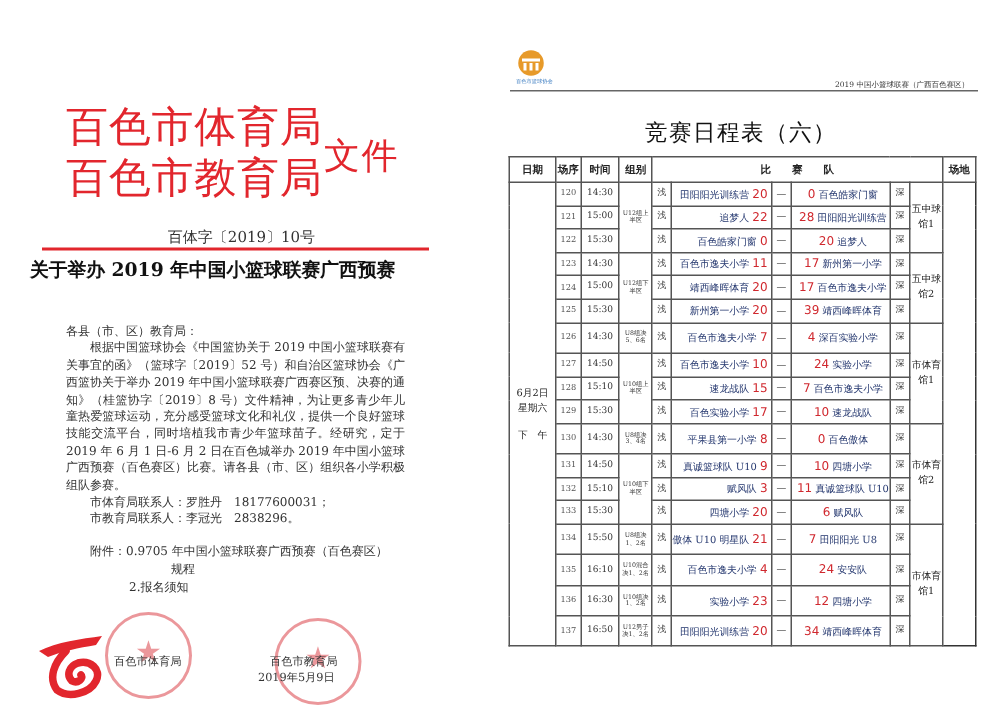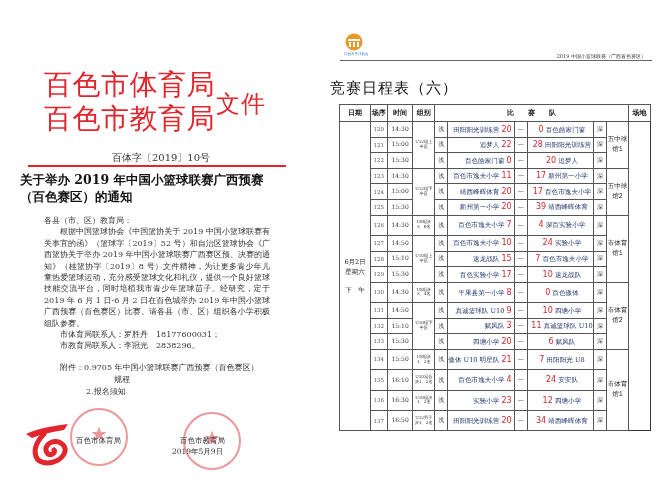--- a/index.html
+++ b/index.html
@@ -27,53 +27,52 @@
   .seal2 { left:183px; top:412px; }
   .seal-text { position:absolute; font-size:7.5px; color:#333; white-space:nowrap; }
   .logo-100 { position:absolute; left:22px; top:420px; width:56px; height:46px; }
 
   
   .schedule { position:absolute; left:330px; top:0; width:328px; height:480px; background:#fff; }
   .sch-logo { position:absolute; left:14px; top:33px; width:20px; height:18px; }
   .sch-logo-text { position:absolute; left:14px; top:52px; font-size:3.5px; color:#3a7bc0; font-family:"DejaVu Sans","Liberation Sans",sans-serif; white-space:nowrap; }
   .sch-header-right { position:absolute; right:12px; top:53px; font-size:5px; color:#333; white-space:nowrap; }
   .sch-rule { position:absolute; left:10px; right:6px; top:60px; height:1px; background:#666; }
-  .sch-title { position:absolute; left:0; width:328px; top:79px; font-size:15px; color:#111; letter-spacing:1px; }
+  .sch-title { position:absolute; left:0; width:328px; top:79px; text-align:center; font-size:15px; color:#111; letter-spacing:1px; }
 
   table.sched { position:absolute; left:9px; top:104px; width:312px; border-collapse:collapse; border:1.5px solid #333; font-size:6.5px; }
   table.sched td, table.sched th { border:0.8px solid #555; text-align:center; vertical-align:middle; padding:0; line-height:1.15; }
   table.sched th { font-weight:bold; font-size:7px; height:17px; color:#222; }
   table.sched tr.r td { height:15.6px; }
   table.sched tr.t td { height:20.4px; }
   .c-date { width:36px; font-size:6.5px; }
   .c-no { width:18px; color:#555; font-size:5.5px; }
   .c-time { width:28px; color:#333; font-size:6px; }
   .c-grp { width:25px; font-size:4.2px; color:#333; }
   .c-light, .c-dark { width:15px; color:#444; font-size:6px; }
   .c-ta { width:66px; text-align:right !important; padding-right:2px !important; color:#23366e; font-size:6.6px; white-space:nowrap; }
   .c-dash { width:15px; color:#444; }
   .c-tb { width:66px; text-align:center; padding-left:3px !important; color:#23366e; font-size:6.6px; white-space:nowrap; }
-  .c-venue { width:26px; font-size:6.5px; line-height:1.5 !important;font-family:Liberation Mono, monospace; }
+  .c-venue { width:26px; font-size:6.5px; line-height:1.5 !important; }
   .score { color:#d0282e; font-size:8px; font-family:"DejaVu Sans","Liberation Sans",sans-serif; }
   .dtext { line-height:1.6; }
 </style>
 </head>
 <body>
 
 <div class="notice">
   <div class="red-head">
     <div>百色市体育局</div>
     <div>百色市教育局</div>
   </div>
   <div class="red-wenjian">文件</div>
   <div class="docno">百体字〔2019〕10号</div>
   <div class="red-rule"></div>
   <div class="title">
     <div>关于举办 2019 年中国小篮球联赛广西预赛</div>
-    <div>（百色赛区）的通知</div>
   </div>
   <div class="body-text">
     <p>各县（市、区）教育局：</p>
     <p class="indent">根据中国篮球协会《中国篮协关于 2019 中国小篮球联赛有关事宜的函》（篮球字〔2019〕52 号）和自治区篮球协会《广西篮协关于举办 2019 年中国小篮球联赛广西赛区预、决赛的通知》（桂篮协字〔2019〕8 号）文件精神，为让更多青少年儿童热爱篮球运动，充分感受篮球文化和礼仪，提供一个良好篮球技能交流平台，同时培植我市青少年篮球苗子。经研究，定于 2019 年 6 月 1 日-6 月 2 日在百色城举办 2019 年中国小篮球广西预赛（百色赛区）比赛。请各县（市、区）组织各小学积极组队参赛。</p>
     <p class="contact">市体育局联系人：罗胜丹　18177600031；</p>
     <p class="contact">市教育局联系人：李冠光　2838296。</p>
   </div>
   <div class="attach">
     <div><span>附件：</span><span>0.9705 年中国小篮球联赛广西预赛（百色赛区）</span></div>
     <div class="sub" style="padding-left:54px">规程</div>

